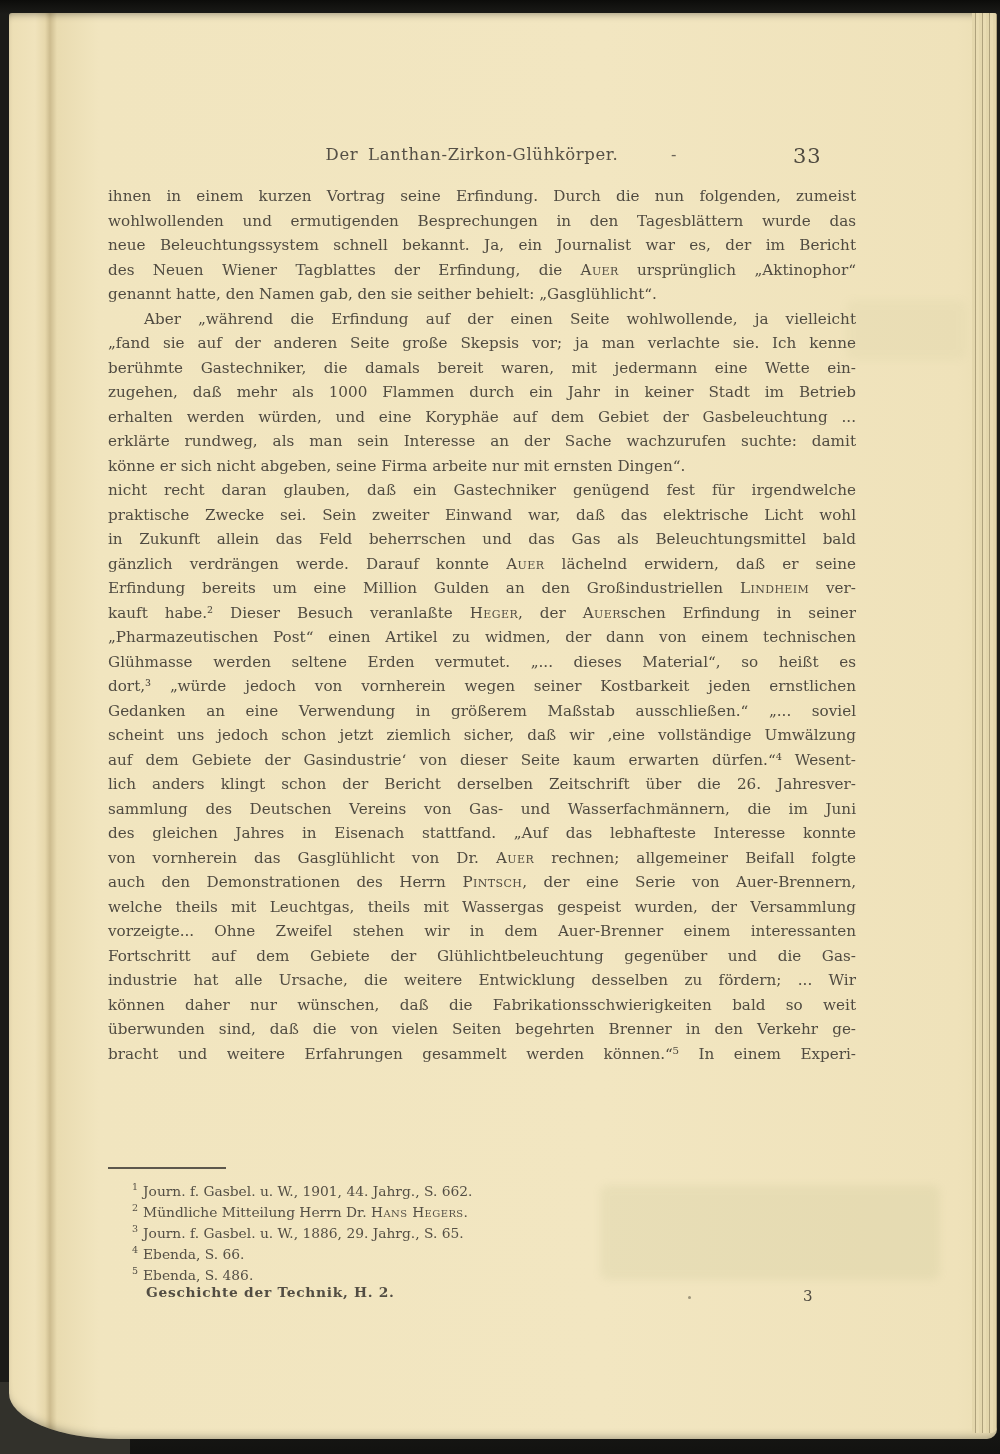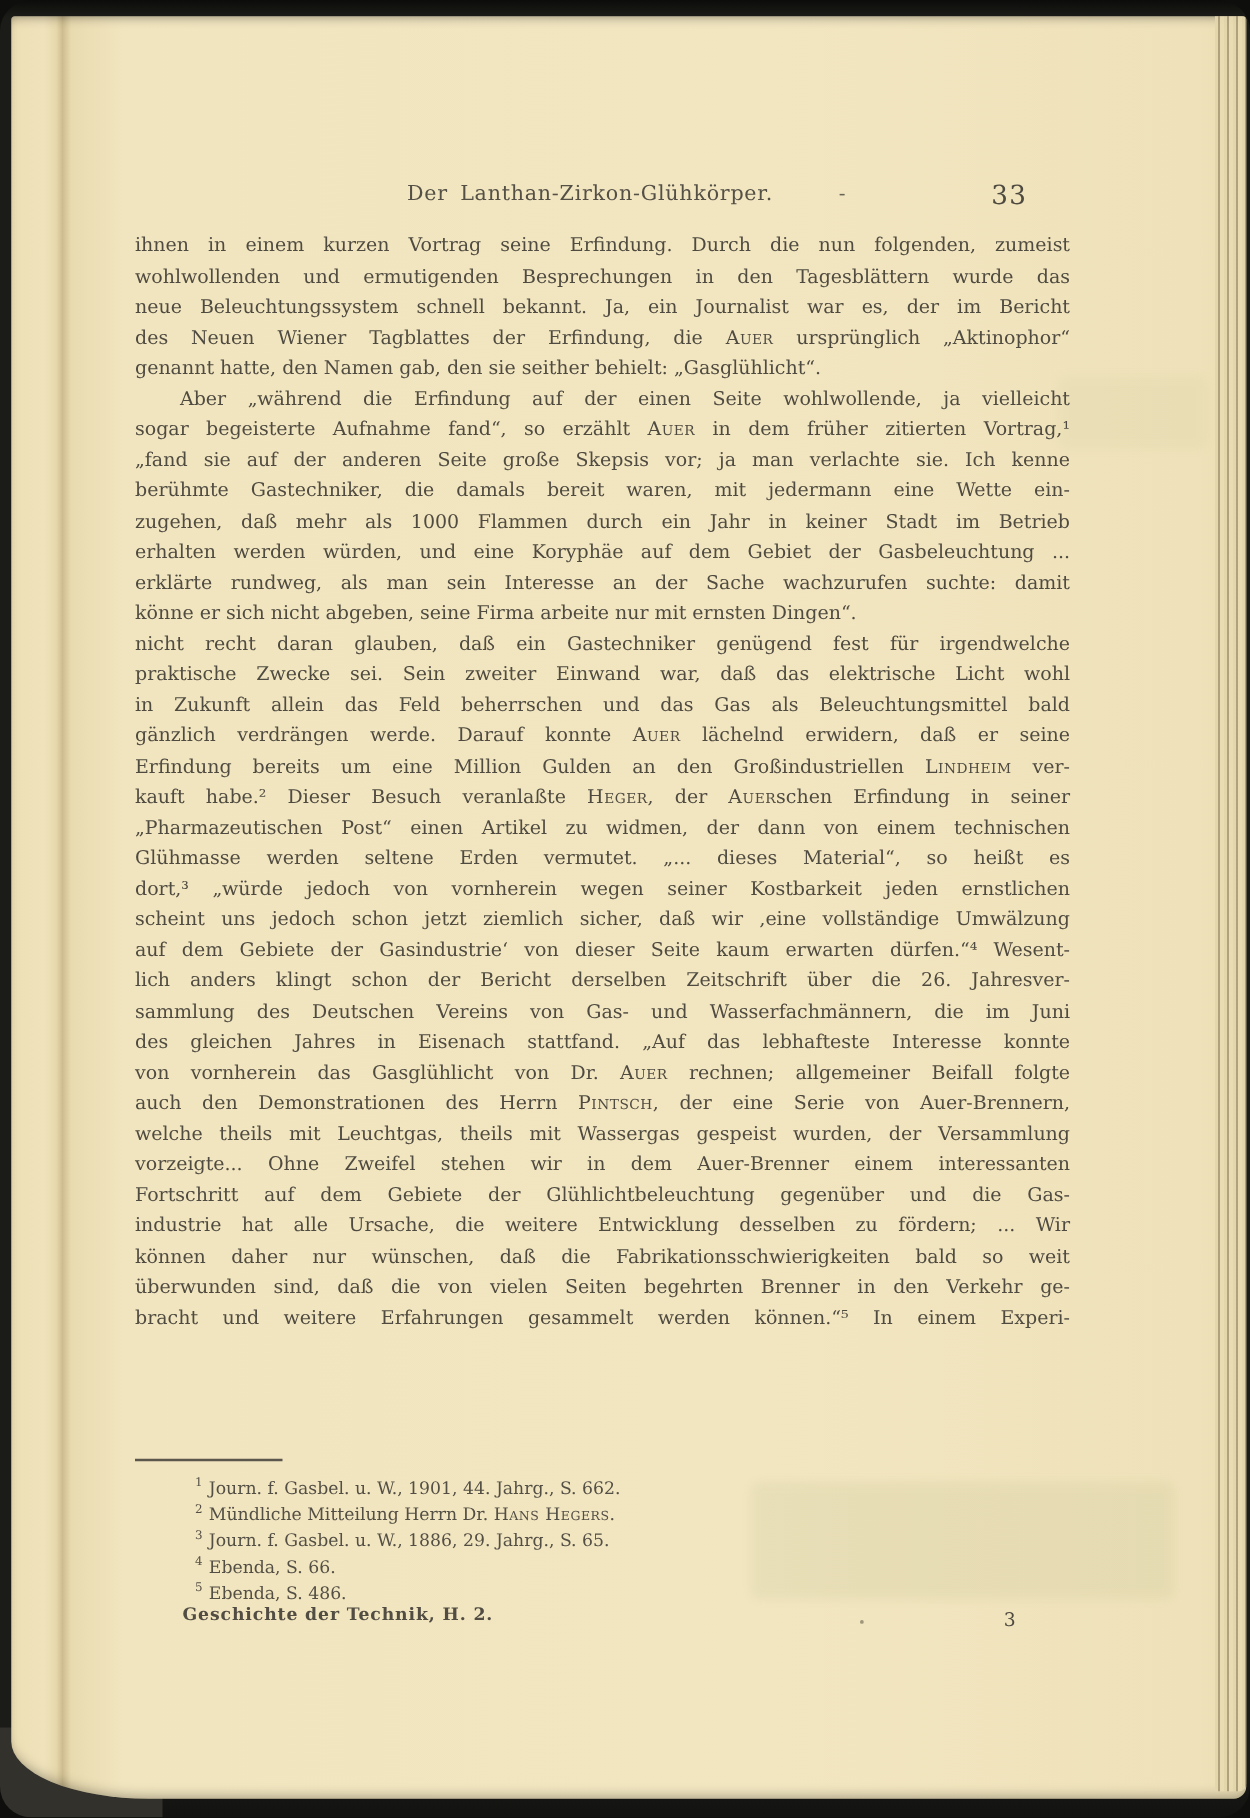--- a/index.html
+++ b/index.html
@@ -2,21 +2,20 @@
 <html><head>
 <meta charset="utf-8">
 <style>
   html, body { margin: 0; padding: 0; background: #0e0e0c; }
   .stage {
     position: relative; width: 1000px; height: 1454px;
     background: linear-gradient(180deg, #0c0c0a 0, #1b1b18 14px, #1b1b18 97%, #121210 100%);
     overflow: hidden;
     font-family: "DejaVu Serif", "Liberation Serif", serif;
     color: #514c42;
-    border-radius: 25px;
   }
   .cover-corner {
     position: absolute; left: 0; bottom: 0; width: 130px; height: 72px;
     background: #32312b; border-top-right-radius: 90px 46px;
   }
   .page {
     position: absolute; left: 9px; top: 13px; width: 988px; height: 1426px;
     background:
       linear-gradient(90deg,
         #ecdeb4 0px, #f0e3bc 26px, #e7d8ac 36px, #cdbc8f 41px, #e9dbb0 48px,
@@ -50,21 +49,21 @@
     font-size: 15.2px; line-height: 24.5px; color: #504b41;
   }
   .bl { height: 24.5px; text-align: justify; text-align-last: justify; white-space: nowrap; }
   .bl.lastline { text-align-last: left; }
   .bl.indent { text-indent: 36px; }
   .sc { font-variant: small-caps; letter-spacing: 0.4px; }
 
   .fn-rule { position: absolute; left: 108px; top: 1167px; width: 118px; height: 2px; background: #5c574c; }
 
   .footnotes {
-    position: absolute; left: 116px; top: 1181px; width: 748px;
+    position: absolute; left: 92px; top: 1181px; width: 748px;
     font-size: 13.8px; line-height: 21px; color: #544f45;
   }
   .fn { padding-left: 40px; white-space: nowrap; }
   .fn sup { font-size: 9.5px; vertical-align: super; line-height: 0; margin-right: 5px; }
 
   .footer-left {
     position: absolute; left: 146px; top: 1284px; font-size: 13.8px;
     font-weight: bold; letter-spacing: 0.7px; color: #524d43;
   }
   .footer-right { position: absolute; left: 803px; top: 1287px; font-size: 15px; color: #4f4a40; }
@@ -85,36 +84,36 @@
     <div class="header-dash">-</div>
     <div class="header-pageno">33</div>
 
     <div class="body-text" id="body-text">
         <div class="bl">ihnen in einem kurzen Vortrag seine Erfindung. Durch die nun folgenden, zumeist</div>
         <div class="bl">wohlwollenden und ermutigenden Besprechungen in den Tagesblättern wurde das</div>
         <div class="bl">neue Beleuchtungssystem schnell bekannt. Ja, ein Journalist war es, der im Bericht</div>
         <div class="bl">des Neuen Wiener Tagblattes der Erfindung, die <span class="sc">Auer</span> ursprünglich „Aktinophor“</div>
         <div class="bl lastline">genannt hatte, den Namen gab, den sie seither behielt: „Gasglühlicht“.</div>
         <div class="bl indent">Aber „während die Erfindung auf der einen Seite wohlwollende, ja vielleicht</div>
-        <div class="bl">sogar begeisterte Aufnahme fand“, so erzählt <span class="sc">Auer</span> in dem früher zitierten Vortrag,¹</div>
         <div class="bl">„fand sie auf der anderen Seite große Skepsis vor; ja man verlachte sie. Ich kenne</div>
         <div class="bl">berühmte Gastechniker, die damals bereit waren, mit jedermann eine Wette ein-</div>
         <div class="bl">zugehen, daß mehr als 1000 Flammen durch ein Jahr in keiner Stadt im Betrieb</div>
         <div class="bl">erhalten werden würden, und eine Koryphäe auf dem Gebiet der Gasbeleuchtung ...</div>
         <div class="bl">erklärte rundweg, als man sein Interesse an der Sache wachzurufen suchte: damit</div>
         <div class="bl lastline">könne er sich nicht abgeben, seine Firma arbeite nur mit ernsten Dingen“.</div>
         <div class="bl">nicht recht daran glauben, daß ein Gastechniker genügend fest für irgendwelche</div>
         <div class="bl">praktische Zwecke sei. Sein zweiter Einwand war, daß das elektrische Licht wohl</div>
         <div class="bl">in Zukunft allein das Feld beherrschen und das Gas als Beleuchtungsmittel bald</div>
         <div class="bl">gänzlich verdrängen werde. Darauf konnte <span class="sc">Auer</span> lächelnd erwidern, daß er seine</div>
         <div class="bl">Erfindung bereits um eine Million Gulden an den Großindustriellen <span class="sc">Lindheim</span> ver-</div>
         <div class="bl">kauft habe.² Dieser Besuch veranlaßte <span class="sc">Heger</span>, der <span class="sc">Auer</span>schen Erfindung in seiner</div>
         <div class="bl">„Pharmazeutischen Post“ einen Artikel zu widmen, der dann von einem technischen</div>
         <div class="bl">Glühmasse werden seltene Erden vermutet. „... dieses Material“, so heißt es</div>
         <div class="bl">dort,³ „würde jedoch von vornherein wegen seiner Kostbarkeit jeden ernstlichen</div>
+        <div class="bl">Gedanken an eine Verwendung in größerem Maßstab ausschließen.“ „... soviel</div>
         <div class="bl">scheint uns jedoch schon jetzt ziemlich sicher, daß wir ‚eine vollständige Umwälzung</div>
         <div class="bl">auf dem Gebiete der Gasindustrie‘ von dieser Seite kaum erwarten dürfen.“⁴ Wesent-</div>
         <div class="bl">lich anders klingt schon der Bericht derselben Zeitschrift über die 26. Jahresver-</div>
         <div class="bl">sammlung des Deutschen Vereins von Gas- und Wasserfachmännern, die im Juni</div>
         <div class="bl">des gleichen Jahres in Eisenach stattfand. „Auf das lebhafteste Interesse konnte</div>
         <div class="bl">von vornherein das Gasglühlicht von Dr. <span class="sc">Auer</span> rechnen; allgemeiner Beifall folgte</div>
         <div class="bl">auch den Demonstrationen des Herrn <span class="sc">Pintsch</span>, der eine Serie von Auer-Brennern,</div>
         <div class="bl">welche theils mit Leuchtgas, theils mit Wassergas gespeist wurden, der Versammlung</div>
         <div class="bl">vorzeigte... Ohne Zweifel stehen wir in dem Auer-Brenner einem interessanten</div>
         <div class="bl">Fortschritt auf dem Gebiete der Glühlichtbeleuchtung gegenüber und die Gas-</div>

